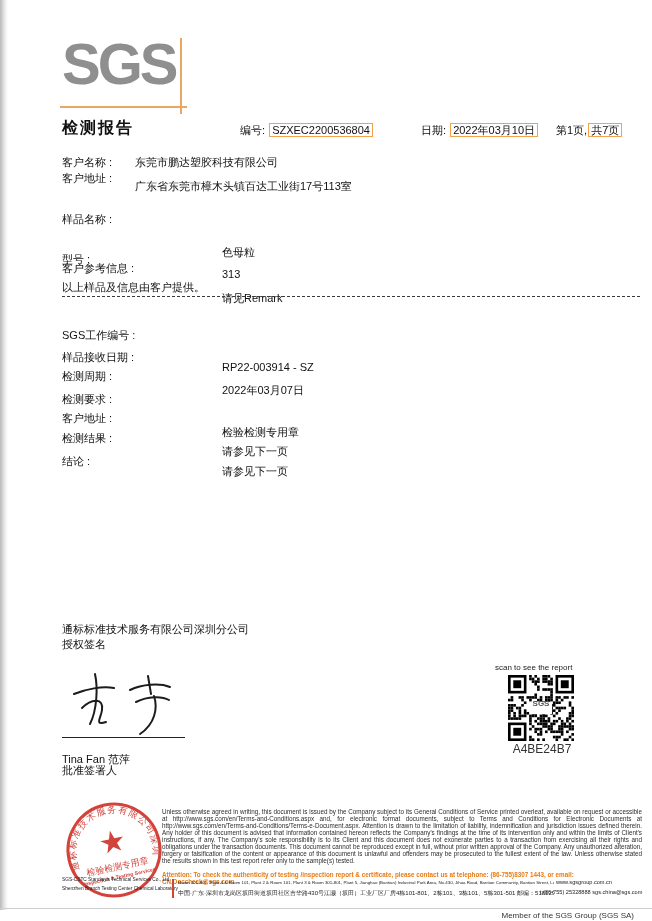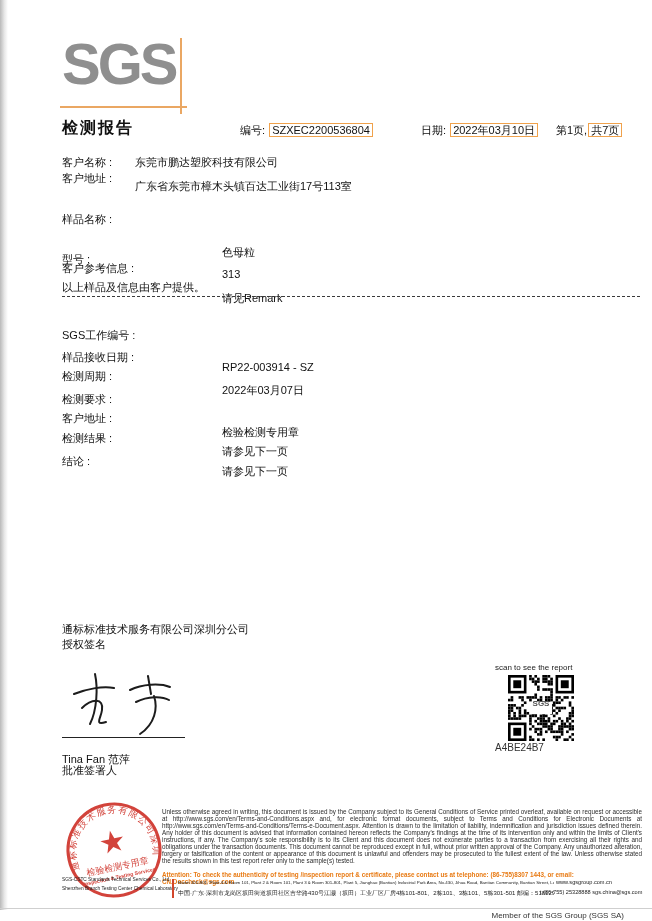--- a/index.html
+++ b/index.html
@@ -27,39 +27,39 @@
     white-space:normal;text-align:justify;}
   .dash{position:absolute;left:62px;top:296px;width:578px;border-top:1px dashed #3a3a3a;}
   
   .sig-line{position:absolute;left:62px;top:737px;width:123px;border-top:1px solid #222;}
   .sig-svg{position:absolute;left:68px;top:668px;}
   
   .qr-cap{position:absolute;left:495px;top:663px;width:94px;text-align:left;font-size:8px;color:#222;}
   .qr-box{position:absolute;left:508px;top:675px;width:66px;height:66px;background:#fff;}
   .qr-label{position:absolute;left:508px;top:699px;width:66px;text-align:center;
     font-size:8px;font-weight:bold;color:#555;background:transparent;pointer-events:none;}
-  .qr-bot{position:absolute;left:495px;top:742px;width:94px;font-size:10px;color:#333;}
+  .qr-bot{position:absolute;left:495px;top:742px;width:94px;text-align:center;font-size:12px;color:#333;}
   
   .stamp{position:absolute;left:64px;top:800px;width:100px;height:100px;transform:rotate(-12deg);opacity:.92;}
   
   .legal{position:absolute;left:162px;top:808px;width:480px;font-size:6.3px;line-height:7px;
     color:#2c2c2c;text-align:justify;}
   .attention{position:absolute;left:162px;top:871px;width:480px;font-size:6.3px;line-height:7px;
     color:#e87a13;font-weight:bold;}
   
   .f-company{position:absolute;left:62px;top:877px;font-size:4.8px;color:#222;white-space:nowrap;}
   .f-branch{position:absolute;left:62px;top:886px;font-size:4.8px;color:#222;white-space:nowrap;}
   .f-bar{position:absolute;left:172px;top:879px;width:2px;height:19px;background:#d2462c;}
   .f-addr-en{position:absolute;left:178px;top:880px;width:376px;font-size:4.4px;line-height:5px;
     color:#222;white-space:nowrap;overflow:hidden;}
   .f-addr-cn{position:absolute;left:178px;top:889px;width:376px;font-size:6px;color:#222;white-space:nowrap;overflow:hidden;}
   .f-web{position:absolute;left:556px;top:879px;font-size:5.6px;color:#222;white-space:nowrap;}
   .f-tel{position:absolute;left:540px;top:889px;font-size:5.6px;color:#222;white-space:nowrap;}
   .f-hair{position:absolute;left:0;top:908px;width:652px;border-top:1px solid #cfcfcf;}
-  .f-member{position:absolute;right:28px;top:911px;font-size:8px;color:#333;}
+  .f-member{position:absolute;right:18px;top:911px;font-size:8px;color:#333;}
 </style>
 </head>
 <body>
 
 <div id="page">
   <div class="scan-edge"></div>
 
   <div class="logo-text">SGS</div>
   <div class="logo-vline"></div>
   <div class="logo-hline"></div>

